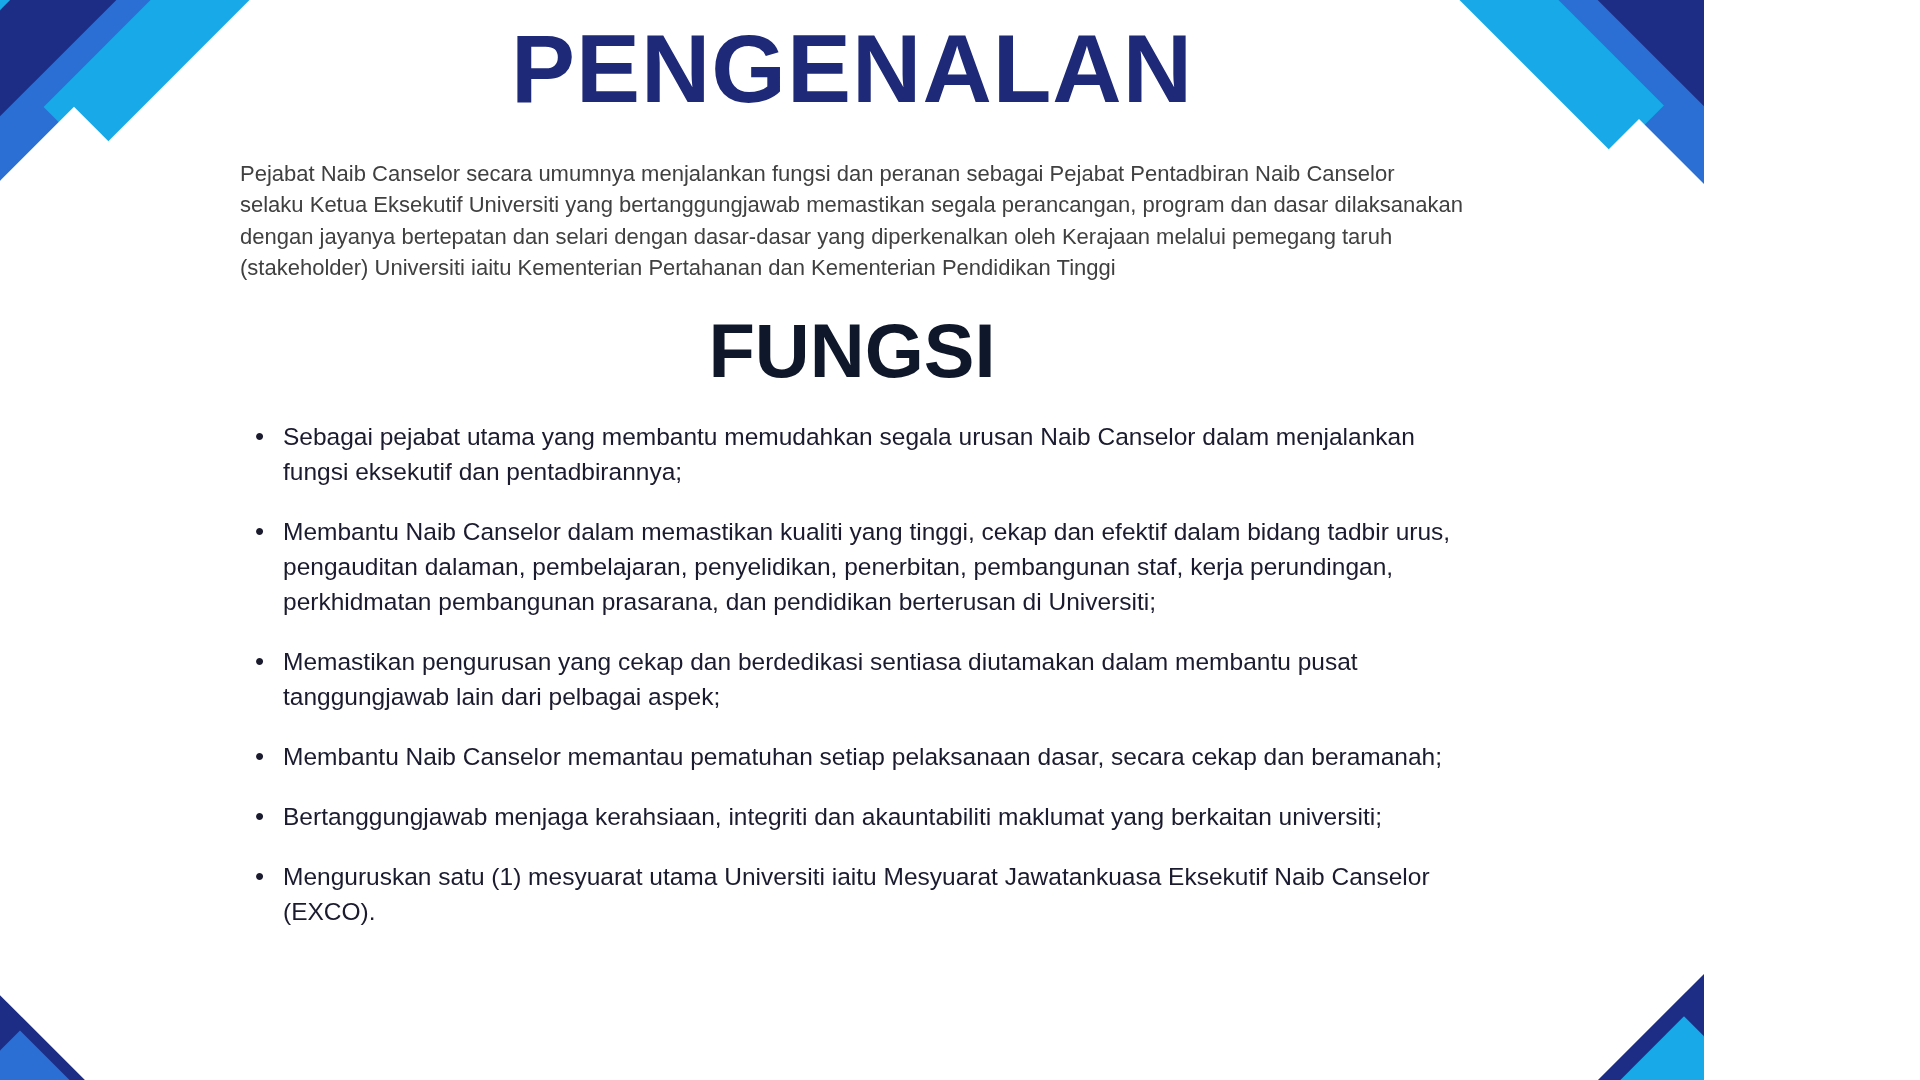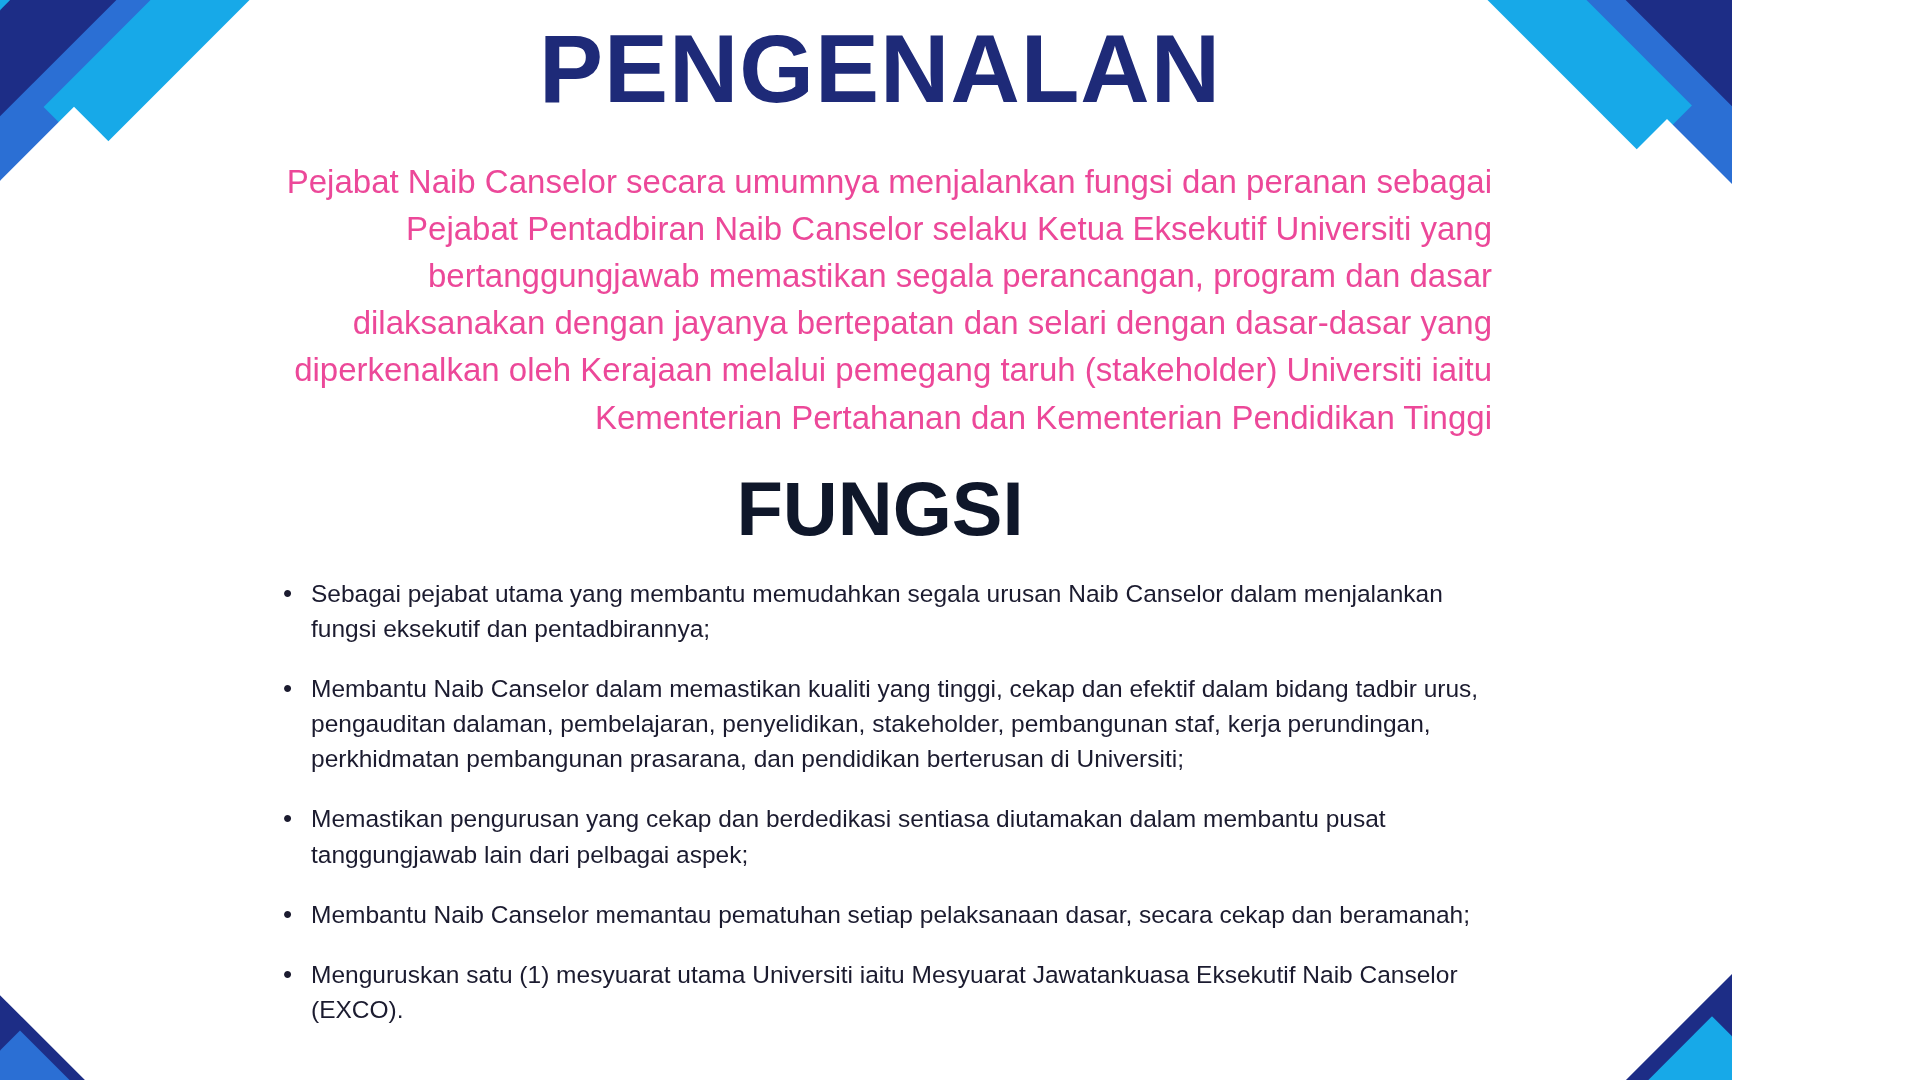--- a/index.html
+++ b/index.html
@@ -123,40 +123,39 @@
     right: -25px; bottom: -45px;
     transform: rotate(45deg);
   }
 
   
   .slide {
     position: relative;
     width: 1704px;
     height: 1080px;
     z-index: 5;
-    padding-left: 28px;
   }
 
   .title-main {
     text-align: center;
     color: #1E2A78;
     font-size: 96px;
     font-weight: bold;
     letter-spacing: 1px;
     margin: 0;
     padding-top: 16px;
     line-height: 1.1;
   }
 
   .intro-paragraph {
-    color: #ec4899;
-    font-size: 33px;
+    color: #404040;
+    font-size: 22px;
     line-height: 1.43;
     margin: 36px 240px 0 240px;
-    text-align: right;
+    text-align: left;
   }
 
   .title-sub {
     text-align: center;
     color: #0f172a;
     font-size: 76px;
     font-weight: bold;
     margin: 26px 0 0 0;
     line-height: 1.1;
   }
@@ -215,19 +214,20 @@
   </div>
 
   <h1 class="title-main">PENGENALAN</h1>
 
   <p class="intro-paragraph">Pejabat Naib Canselor secara umumnya menjalankan fungsi dan peranan sebagai Pejabat Pentadbiran Naib Canselor selaku Ketua Eksekutif Universiti yang bertanggungjawab memastikan segala perancangan, program dan dasar dilaksanakan dengan jayanya bertepatan dan selari dengan dasar-dasar yang diperkenalkan oleh Kerajaan melalui pemegang taruh (stakeholder) Universiti iaitu Kementerian Pertahanan dan Kementerian Pendidikan Tinggi</p>
 
   <h2 class="title-sub">FUNGSI</h2>
 
   <ul class="fungsi-list">
     <li>Sebagai pejabat utama yang membantu memudahkan segala urusan Naib Canselor dalam menjalankan fungsi eksekutif dan pentadbirannya;</li>
-    <li>Membantu Naib Canselor dalam memastikan kualiti yang tinggi, cekap dan efektif dalam bidang tadbir urus, pengauditan dalaman, pembelajaran, penyelidikan, stakeholder, pembangunan staf, kerja perundingan, perkhidmatan pembangunan prasarana, dan pendidikan berterusan di Universiti;</li>
+    <li>Membantu Naib Canselor dalam memastikan kualiti yang tinggi, cekap dan efektif dalam bidang tadbir urus, pengauditan dalaman, pembelajaran, penyelidikan, penerbitan, pembangunan staf, kerja perundingan, perkhidmatan pembangunan prasarana, dan pendidikan berterusan di Universiti;</li>
     <li>Memastikan pengurusan yang cekap dan berdedikasi sentiasa diutamakan dalam membantu pusat tanggungjawab lain dari pelbagai aspek;</li>
     <li>Membantu Naib Canselor memantau pematuhan setiap pelaksanaan dasar, secara cekap dan beramanah;</li>
+    <li>Bertanggungjawab menjaga kerahsiaan, integriti dan akauntabiliti maklumat yang berkaitan universiti;</li>
     <li>Menguruskan satu (1) mesyuarat utama Universiti iaitu Mesyuarat Jawatankuasa Eksekutif Naib Canselor (EXCO).</li>
   </ul>
 
 </div>
 
 </body></html>

